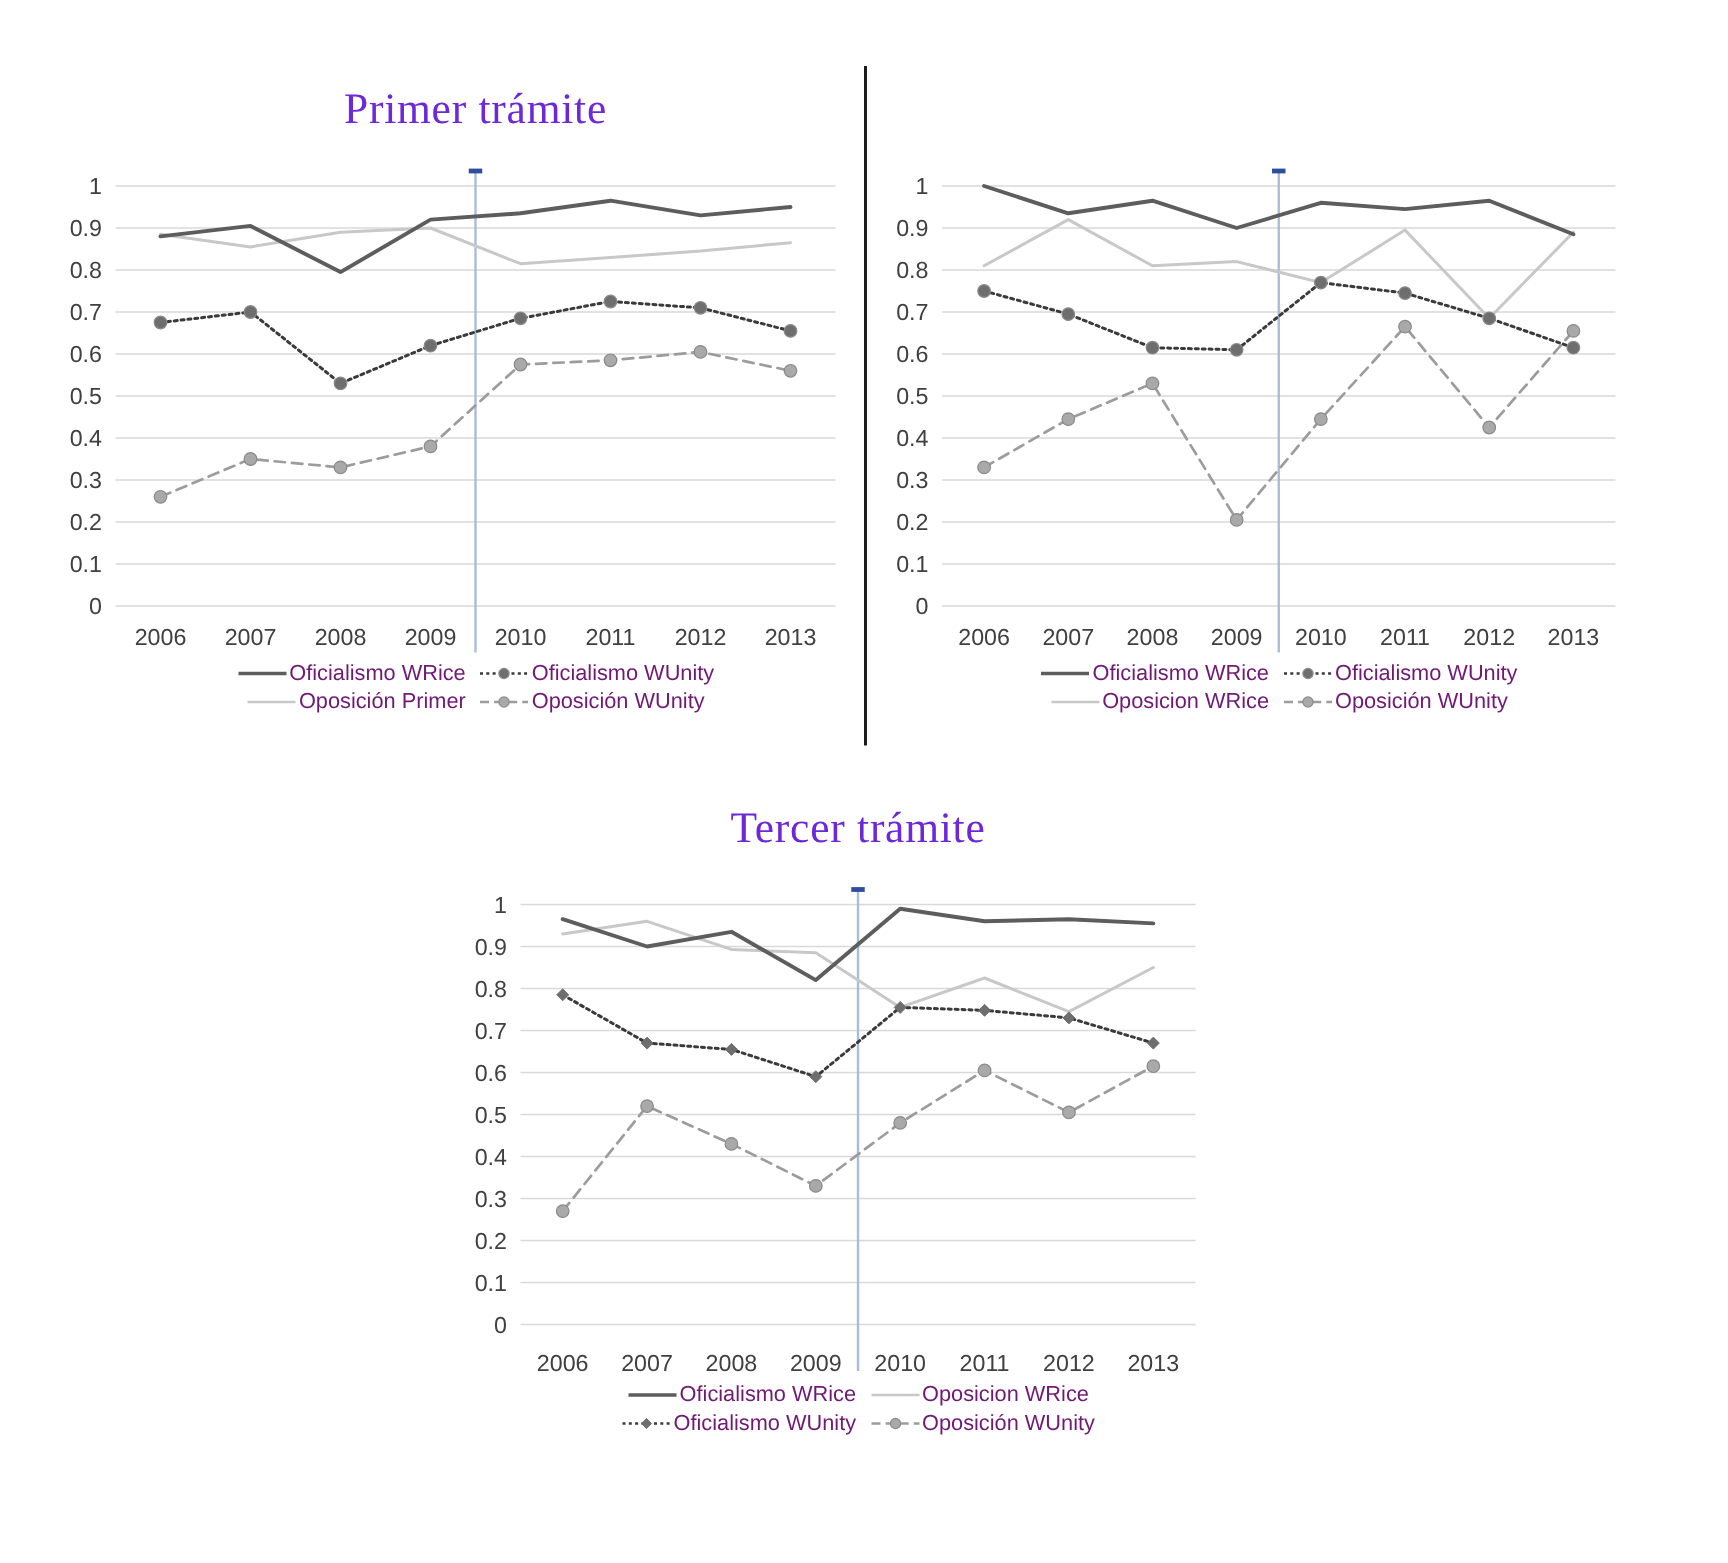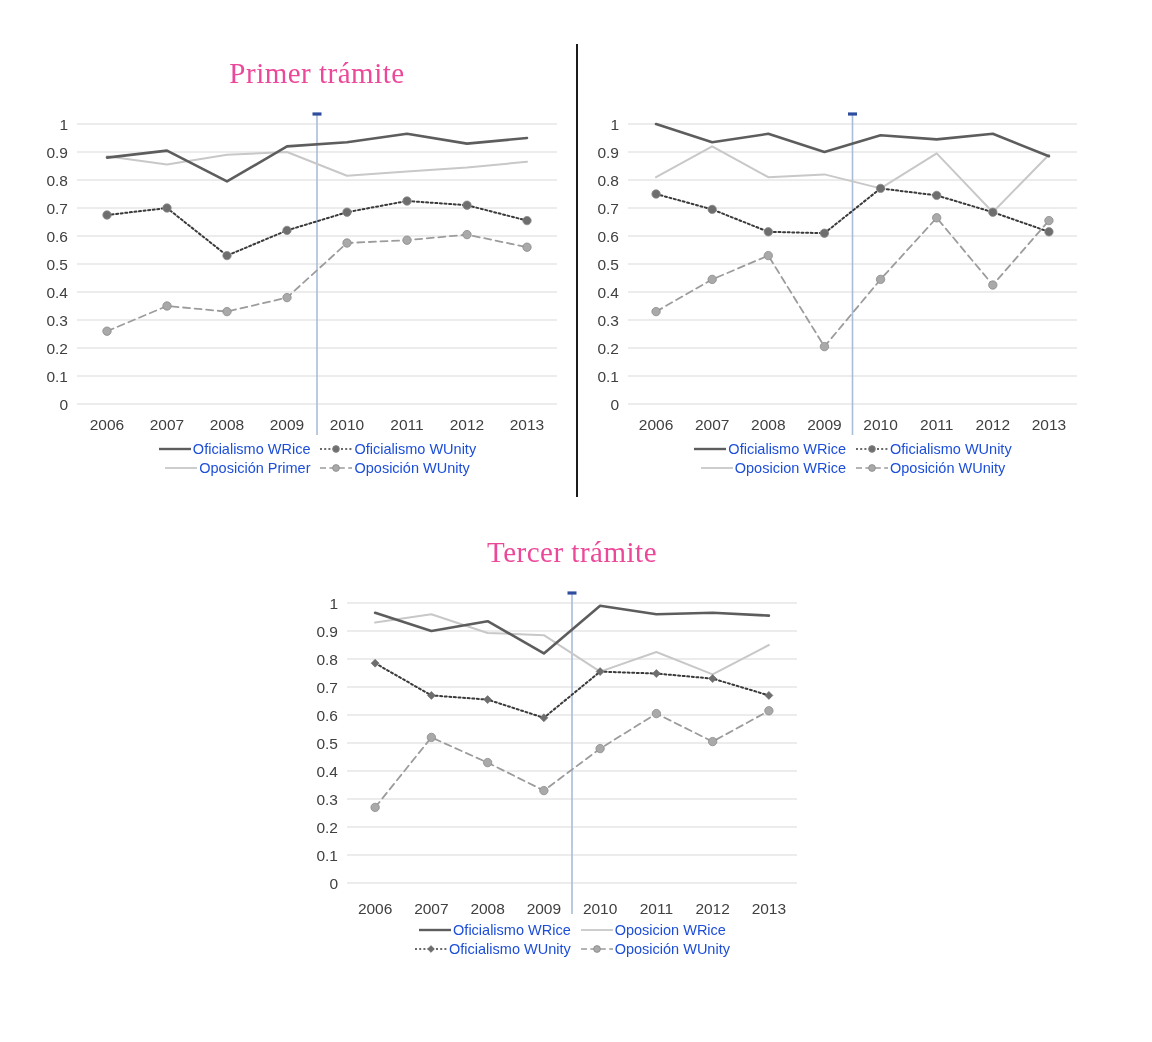--- a/index.html
+++ b/index.html
@@ -3,28 +3,28 @@
 <meta charset="utf-8">
 <style>
   html,body{margin:0;padding:0;}
   body{
     width:1152px;height:1042px;position:relative;background:#ffffff;
     font-family:"Liberation Sans",sans-serif;overflow:hidden;
   }
   .chart-section{position:absolute;}
   .chart-title{
     position:absolute;margin:0;font-family:"Liberation Serif",serif;
-    font-weight:400;font-size:29px;color:#ec4899;text-align:center;
+    font-weight:400;font-size:29px;color:#6d28d9;text-align:center;
     letter-spacing:.5px;line-height:36px;
   }
   svg.plot{position:absolute;left:0;top:0;display:block;}
   .divider{position:absolute;background:#1c1c1c;}
   .legend{position:absolute;display:flex;flex-direction:column;align-items:center;row-gap:3px;}
   .legend-row{display:flex;justify-content:center;column-gap:9px;}
-  .legend-item{display:flex;align-items:center;column-gap:1px;font-size:14.5px;color:#1d4ed8;white-space:nowrap;}
+  .legend-item{display:flex;align-items:center;column-gap:1px;font-size:14.5px;color:#701a75;white-space:nowrap;}
   .legend-item svg{display:block;}
 </style>
 </head>
 <body>
 
 <div class="divider" style="left:576px;top:44px;width:2px;height:453px;"></div>
 
 <section class="chart-section" style="left:0;top:0;width:577px;height:505px;">
   <h2 class="chart-title" style="left:77px;top:55px;width:480px;">Primer trámite</h2>
   <svg class="plot" width="577" height="505" viewBox="0 0 577 505">

